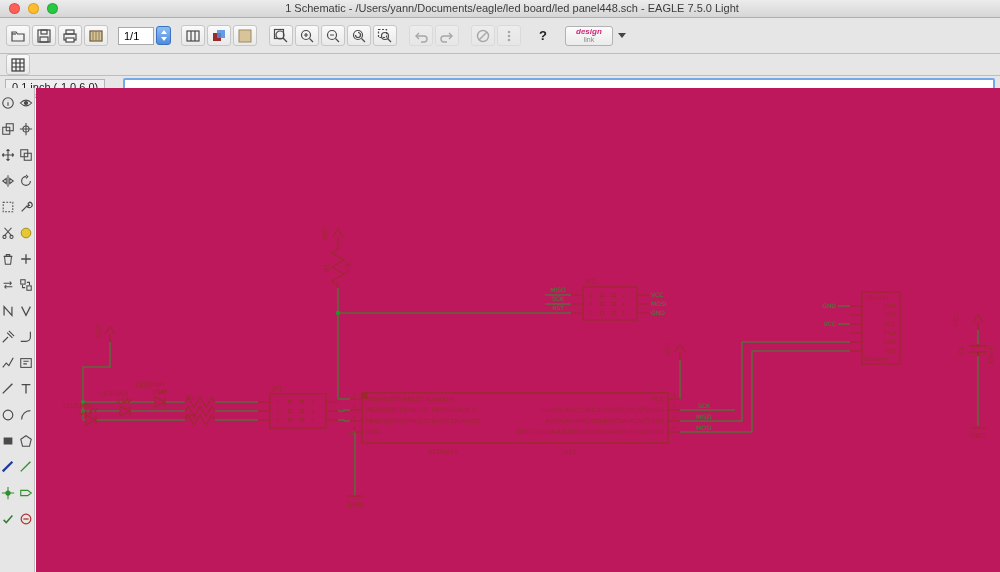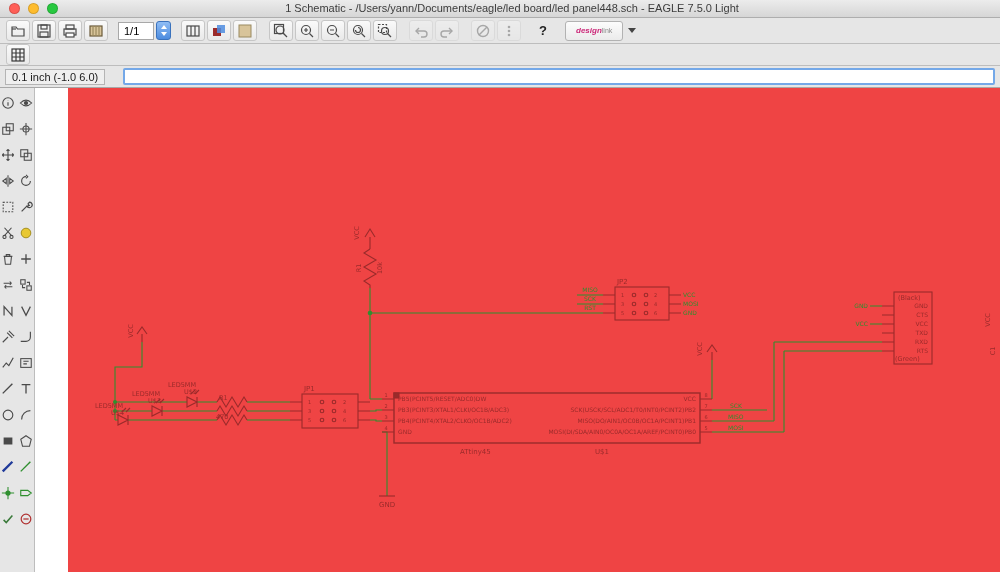--- a/index.html
+++ b/index.html
@@ -6,51 +6,51 @@
   html,body { width:1000px; height:572px; overflow:hidden; font-family:"Liberation Sans",sans-serif; background:#fff; }
 
   
   .titlebar { height:18px; background:linear-gradient(#ececec,#d6d6d6); border-bottom:1px solid #aeaeae;
               text-align:center; font-size:11px; line-height:17px; color:#3c3c3c; position:relative;padding-left:24px; }
   .lights { position:absolute; left:9px; top:3px; display:flex; gap:8px; }
   .light { width:11px; height:11px; border-radius:50%; border:1px solid rgba(0,0,0,.15); }
   .light.red{background:#ff5f57}.light.yellow{background:#febc2e}.light.green{background:#28c840}
 
   
-  .toolbar { height:26px; background:#e6e6e6; border-bottom:1px solid #bdbdbd; display:flex; align-items:center; padding:0 6px; gap:2px; }
+  .toolbar { height:36px; background:#e6e6e6; border-bottom:1px solid #bdbdbd; display:flex; align-items:center; padding:0 6px; gap:2px; }
   .row2 { height:22px; background:#e6e6e6; border-bottom:1px solid #bdbdbd; display:flex; align-items:center; padding:0 6px; }
   .cmdrow { height:22px; background:#e6e6e6; border-bottom:1px solid #a8a8a8; display:flex; align-items:center; padding:0 5px; gap:18px; }
   .tbtn { width:24px; height:21px; border:1px solid #c6c6c6; background:linear-gradient(#fafafa,#e9e9e9); border-radius:3px;
           display:flex; align-items:center; justify-content:center; flex:none; }
   .tbtn svg{display:block}
   .disabled { opacity:.35; }
   .sep { width:8px; flex:none; }
   .sheetbox { display:flex; align-items:center; margin:0 8px; }
   .sheetval { width:36px; height:18px; background:#fff; border:1px solid #a8a8a8; font-size:11px; line-height:16px; padding:0 5px; }
   .stepper { width:15px; height:19px; margin-left:2px; border-radius:3px; background:linear-gradient(#8fbdf5,#4d8cdf); border:1px solid #3a72bd;
              display:flex; flex-direction:column; align-items:center; justify-content:center; }
   .stepper .up{ width:0;height:0;border-left:3px solid transparent;border-right:3px solid transparent;border-bottom:4px solid #fff; margin-bottom:3px;}
   .stepper .down{ width:0;height:0;border-left:3px solid transparent;border-right:3px solid transparent;border-top:4px solid #fff;}
   .helpbtn { font-size:13px; font-weight:bold; color:#222; width:20px; text-align:center; }
   .dlbtn { height:20px; border:1px solid #b2b2b2; border-radius:3px; background:linear-gradient(#fcfcfc,#ebebeb);
-           padding:1px 10px; display:flex; flex-direction:row; align-items:center; justify-content:center; line-height:8px; }
+           padding:1px 10px; display:flex; flex-direction:column; align-items:center; justify-content:center; line-height:8px; }
   .dl1 { color:#cc2a7a; font-style:italic; font-weight:bold; font-size:8px; }
   .dl2 { color:#8a8a8a; font-size:7px; }
   .ddarrow { width:0;height:0;border-left:4px solid transparent;border-right:4px solid transparent;border-top:5px solid #444; margin-left:3px;}
   .coords { font-size:11px; color:#1a1a1a; background:#efefef; border:1px solid #b4b4b4; padding:1px 6px; white-space:nowrap; }
   .cmdinput { flex:1; height:17px; background:#fff; border:2px solid #74a8e8; border-radius:2px; font-size:11px; padding:0 3px; outline:none; font-family:"Liberation Sans",sans-serif; }
 
   
   .palette { position:absolute; left:0; top:88px; bottom:0; width:35px; background:#e6e6e6; border-right:1px solid #bdbdbd; padding-top:2px; }
   .prow { height:26px; display:flex; align-items:center; justify-content:center; gap:3px; }
   .tool { width:15px; height:15px; display:flex; align-items:center; justify-content:center; }
   .tool svg{display:block}
 
   
-  .canvas { position:absolute; left:36px; top:88px; right:0; bottom:0; background:#ef4444;margin-left:32px; }
+  .canvas { position:absolute; left:36px; top:88px; right:0; bottom:0; background:#be185d; }
   .schem text { font-family:"DejaVu Sans",sans-serif; }
 </style>
 </head>
 <body>
 
 <div class="titlebar">
   <div class="lights">
     <div class="light red"></div>
     <div class="light yellow"></div>
     <div class="light green"></div>

